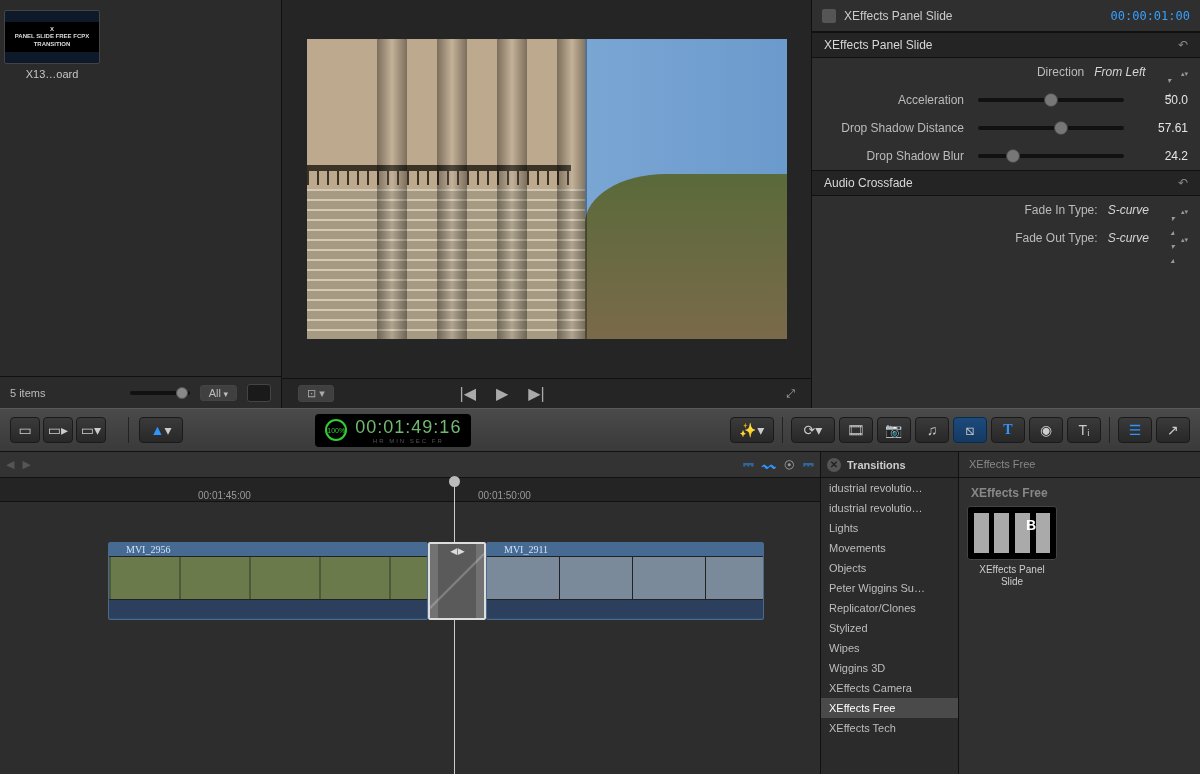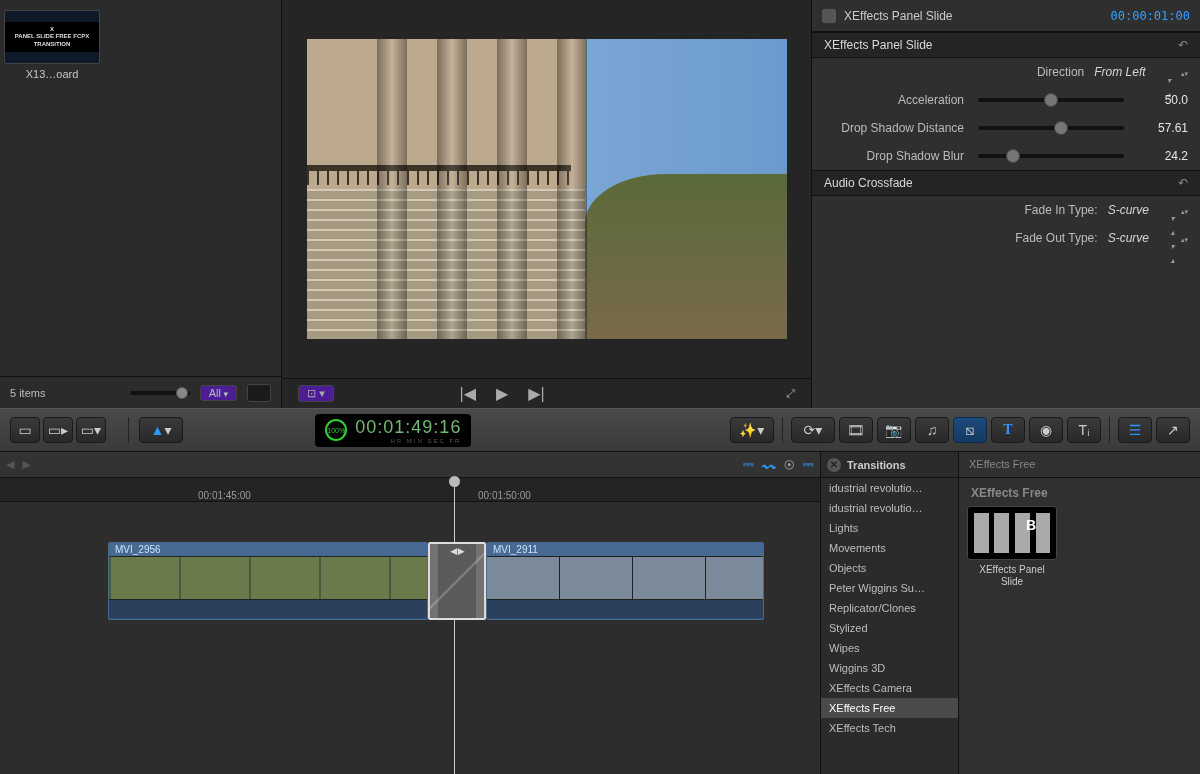--- a/index.html
+++ b/index.html
@@ -11,21 +11,21 @@
   .browser-items { flex: 1; padding: 10px 4px; display: flex; gap: 14px; align-items: flex-start; }
   .clip { width: 96px; text-align: center; }
   .thumb { width: 96px; height: 54px; border: 1px solid #444; border-radius: 2px; margin-bottom: 4px; }
   .thumb1 { background: linear-gradient(#0e1a2a,#0e1a2a); display:flex;align-items:center;justify-content:center;color:#ddd;font-size:6px;line-height:1.2;text-align:center;font-weight:bold;}
   .thumb1-inner{background:#000;padding:4px 6px;}
   .thumb2 { background:#3fa83f; border-top:8px solid; border-image:linear-gradient(90deg,#d4a120,#c02020,#d4a120) 1; }
   .clip-label { color: #c6c6c6; font-size: 11px; }
   .browser-footer { height: 32px; border-top: 1px solid #111; display: flex; align-items: center; padding: 0 10px; gap: 10px; color:#bcbcbc; }
   .mini-slider { width: 60px; height: 4px; background: #111; border-radius: 2px; position: relative; margin-left:auto;}
   .mini-slider .knob { position:absolute; top:-4px; right:2px; width:12px; height:12px; background:#888; border-radius:50%; border:1px solid #555;}
-  .pill { background:#4c1d95; border:1px solid #444; border-radius:3px; padding:1px 8px; }
+  .pill { background:#404040; border:1px solid #444; border-radius:3px; padding:1px 8px; }
   .dropdown-arrow::after { content:" ▾"; font-size:9px;}
   .sqg{ width:24px;height:18px;background:#1a1a1a;border:1px solid #444;border-radius:3px;}
 
   .viewer { flex: 1; background: #252525; display: flex; flex-direction: column; border-right:1px solid #111;}
   .viewer-canvas { flex: 1; display: flex; align-items: center; justify-content: center; padding: 20px; }
   .frame { width: 480px; height: 300px; background: linear-gradient(90deg, #bda98d 0%, #bda98d 58%, #7aa6d4 58%, #6b9acc 100%); position: relative; overflow:hidden;}
   .pier { position:absolute; top:42%; left:0; width:55%; height:6px; background:#3a3326;}
   .pier-legs { position:absolute; top:44%; left:0; width:55%; height:14px; background:repeating-linear-gradient(90deg,#3a3326 0 2px, transparent 2px 10px);}
   .waves { position:absolute; top:50%; left:0; width:58%; height:50%; background:repeating-linear-gradient(#d4c9b4 0 2px,#a79a82 2px 10px);}
   .hill { position:absolute; bottom:0; right:0; width:42%; height:55%; background:linear-gradient(#5a6a3a,#7a6a4a); border-top-left-radius:40% 30%;}
@@ -52,37 +52,37 @@
   
   .main-toolbar { height: 44px; background: linear-gradient(#4a4a4a,#3a3a3a); border-top:1px solid #5a5a5a; border-bottom:1px solid #111; display:flex; align-items:center; padding:0 10px; gap:6px;}
   .tb-btn { width:30px; height:26px; background:linear-gradient(#3a3a3a,#282828); border:1px solid #1a1a1a; border-radius:4px; display:flex; align-items:center; justify-content:center; color:#ccc; font-size:14px;}
   .tb-btn.sel-active { background:linear-gradient(#1c4a7c,#153a62); border-color:#0a2a4a;}
   .tb-group { display:flex; gap:3px; margin-right:12px;}
   .dash { width:1px; height:26px; background:#222; margin:0 4px;}
   .tcd { background:#000; border-radius:4px; padding:3px 10px; display:flex; align-items:center; gap:8px; font-family:"Lucida Console",monospace;}
   .pct-ring{width:22px;height:22px;border:2px solid #3c3;border-radius:50%;display:flex;align-items:center;justify-content:center;font-size:7px;color:#3c3;}
   .tcd-main{color:#6fba6f;font-size:18px;letter-spacing:1px;}
   .tcd-lab{color:#555;font-size:6px;letter-spacing:2px;}
-  .tcd-col{display:flex;flex-direction:column;align-items:flex-end;}
+  .tcd-col{display:flex;flex-direction:column;align-items:center;}
   .right-tools{margin-left:auto;display:flex;gap:4px;}
   .right-tools .tb-btn{width:34px;}
 
   
   .lower { display:flex; height: calc(774px - 408px - 44px); }
   .timeline { flex:1; background:#2a2a2a; display:flex; flex-direction:column; }
   .tl-head { height:26px; background:#333; border-bottom:1px solid #111; display:flex; align-items:center; padding:0 6px; gap:8px; color:#888;}
   .tl-head .audio-btns{margin-left:auto;display:flex;gap:8px; align-items:center;}
   .wave-icon{color:#2e95ff;font-size:14px;}
   .ruler { height:24px; background:#242424; position:relative; border-bottom:1px solid #111;}
   .ruler-label{position:absolute; top:12px; color:#9a9a9a; font-size:10px;}
   .playhead{position:absolute;top:0;bottom:0;width:1px;background:#ccc;}
   .playhead::before{content:"";position:absolute;top:-2px;left:-5px;width:11px;height:11px;background:#bbb;border-radius:50%;}
   .tracks { flex:1; background:#2d2d2d; position:relative; padding-top:40px;}
   .clip-strip { position:absolute; height:78px; background:#2e4c6e; border:1px solid #4a6a8e; border-radius:2px;}
-  .clip-strip .title{background:#466a92;color:#cfe3fa;font-size:10px;padding:1px 6px;}
+  .clip-strip .title{background:#466a92;color:#cfe3fa;font-size:10px;padding:1px 17px;font-family:Liberation Serif, serif;}
   .filmstrip{height:44px;background:repeating-linear-gradient(90deg,#4a5a3a 0 2px,#6a7a4a 2px 70px);border-top:1px solid #222;border-bottom:1px solid #222;display:flex;}
   .filmstrip.fs2{background:repeating-linear-gradient(90deg,#7a8a9a 0 72px,#222 72px 73px);}
   .audio{height:18px;background:#2c3f5c;}
   .transition{position:absolute;height:78px;width:58px;background:linear-gradient(135deg,#5a5a5a 0 48%,#888 50%,#5a5a5a 52%);border:2px solid #ddd;border-radius:2px;}
   .transition::before,.transition::after{content:"";position:absolute;top:0;bottom:0;width:8px;background:rgba(255,255,255,.15);}
   .transition::before{left:0;} .transition::after{right:0;}
   .transition .arr{position:absolute;top:2px;left:50%;transform:translateX(-50%);color:#ddd;font-size:9px;letter-spacing:-1px;}
 
   .transitions-panel { width:380px; background:#303030; display:flex; border-left:1px solid #111;}
   .cat-list { width:138px; background:#2b2b2b; border-right:1px solid #111;}

